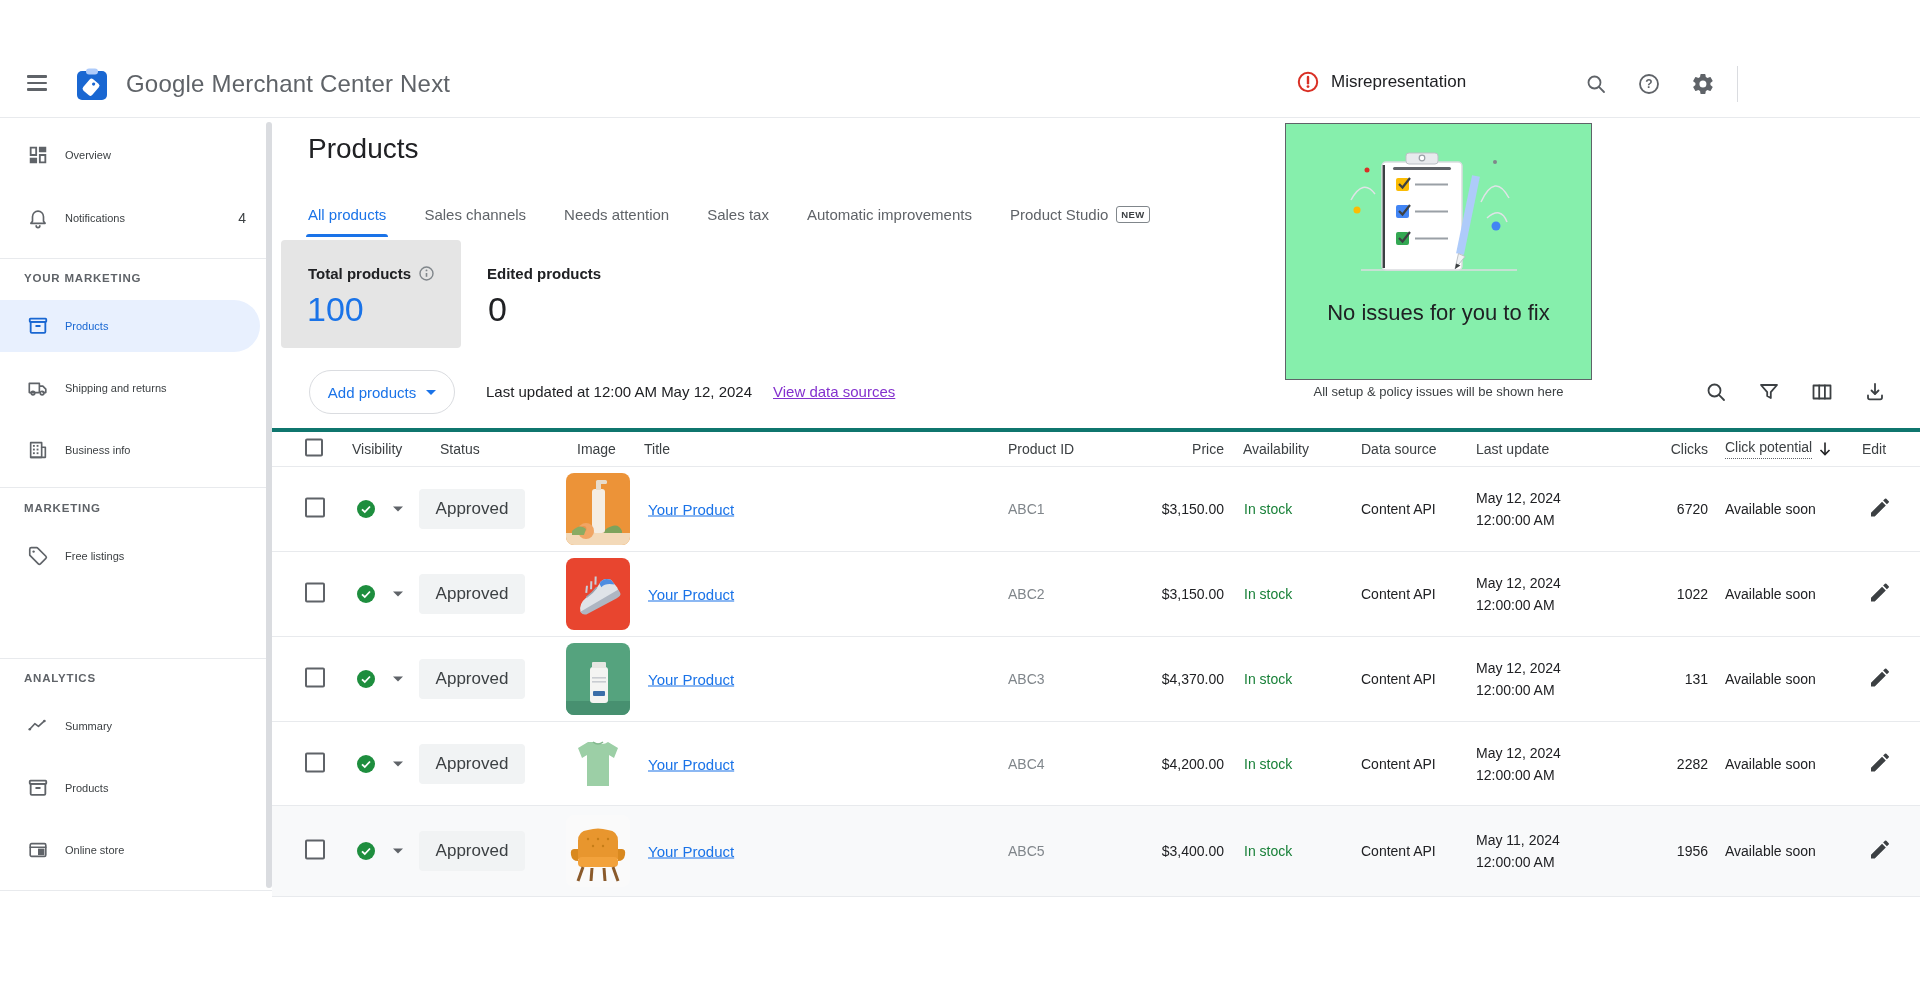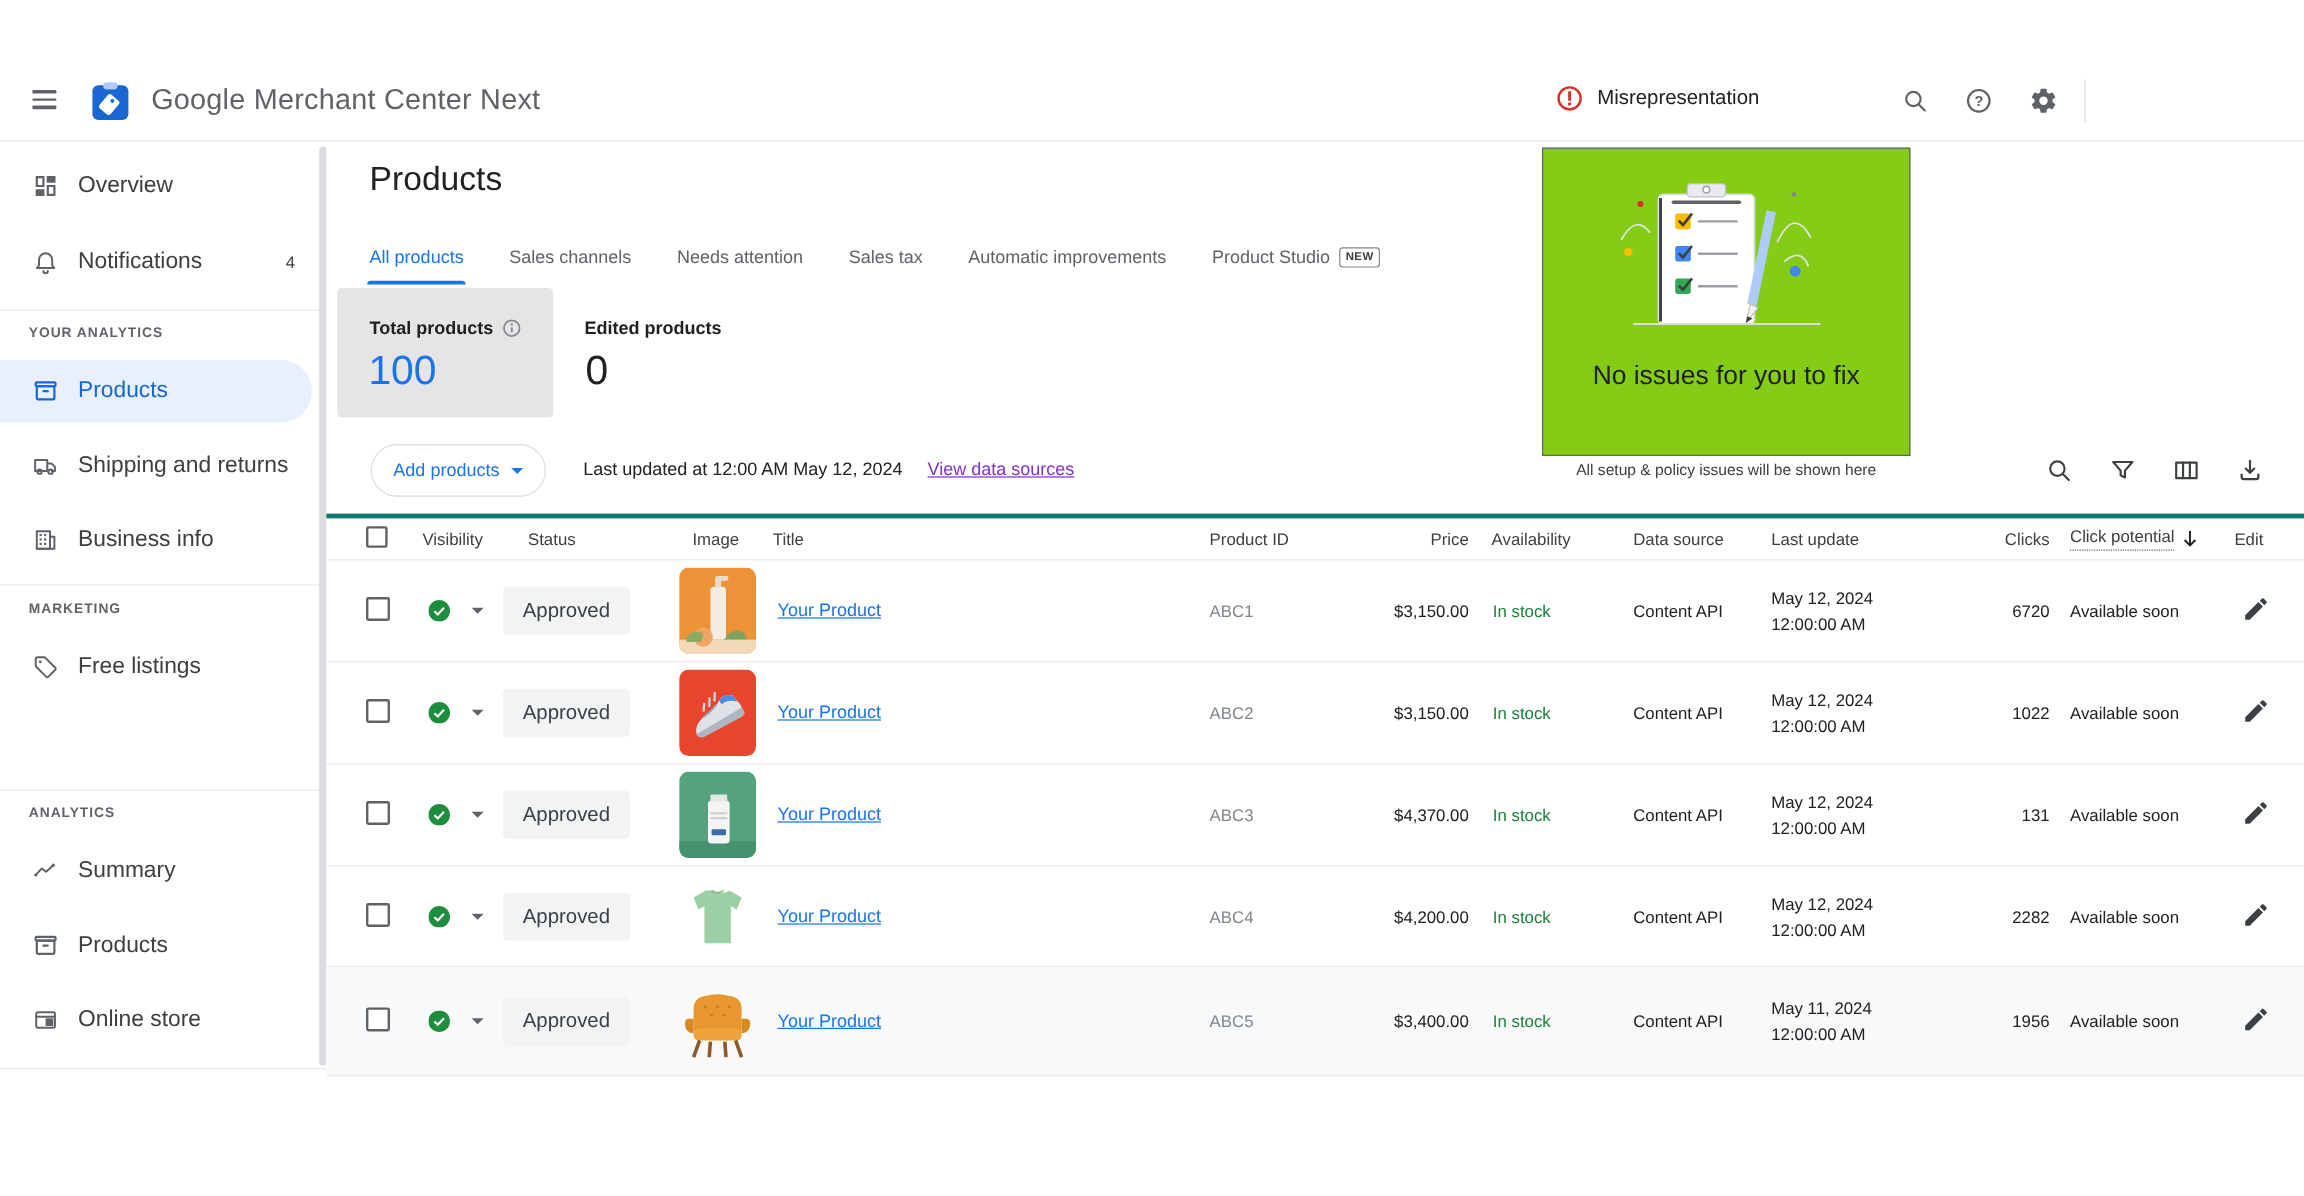--- a/index.html
+++ b/index.html
@@ -20,21 +20,21 @@
   .hdr-ic.search { left:1584px; } .hdr-ic.help { left:1637px; } .hdr-ic.gear { left:1691px; }
   .hdr-div { position:absolute; left:1737px; top:16px; width:1px; height:36px; background:#dadce0; }
 
   
   .sb { position:absolute; left:0; top:119px; width:272px; height:772px; background:#fff;
         border-bottom:1px solid #e8eaed; }
   .sb-scroll { position:absolute; left:266px; top:3px; width:6px; height:766px; background:#dadce0; border-radius:3px; cursor:pointer; }
   .sb-item { position:absolute; left:0; width:260px; height:52px; display:flex; align-items:center;
              padding-left:27px; cursor:pointer; }
   .sb-item .ic { width:22px; height:22px; flex:0 0 22px; }
-  .sb-item .lbl { margin-left:16px; font-size:19px; font-weight:500; color:#3c4043; white-space:nowrap; }
+  .sb-item .lbl { margin-left:16px; font-size:11px; font-weight:500; color:#3c4043; white-space:nowrap; }
   .sb-item .bdg { position:absolute; right:14px; font-size:14px; color:#3c4043; }
   .sb-item.active { background:#e8f0fe; border-radius:0 26px 26px 0; }
   .sb-item.active .lbl { color:#1967d2; }
   .sb-sec { position:absolute; left:24px; font-size:11.5px; font-weight:700; letter-spacing:0.8px; color:#5f6368; }
   .sb-div { position:absolute; left:0; width:272px; height:1px; background:#e8eaed; }
 
   
   .main { position:absolute; left:272px; top:119px; width:1648px; height:778px; background:#fff; }
   .page-title { position:absolute; left:36px; top:14px; font-size:28px; color:#202124; }
   .tabs { position:absolute; left:36px; top:72px; height:46px; display:flex; gap:38px; align-items:center; }
@@ -92,21 +92,21 @@
           line-height:40px; font-size:17px; color:#3c4043; }
   .pimg { left:294px; width:64px; height:72px; border-radius:8px; overflow:hidden; }
   .pimg svg { display:block; }
   .plink { font-size:15px; color:#1a73e8; text-decoration:underline; cursor:pointer; }
   .pid-txt { color:#80868b; }
   .stock-txt { color:#188038; }
   .lu-line { display:block; line-height:22px; }
   .edit-btn { width:24px; height:24px; cursor:pointer; }
 
   
-  .popup { position:absolute; left:1285px; top:123px; width:307px; height:257px; background:#84cc16;
+  .popup { position:absolute; left:1285px; top:123px; width:307px; height:257px; background:#86efac;
            border:1px solid #5f6368; z-index:20; }
   .popup svg.illus { position:absolute; left:63px; top:26px; }
   .popup .pp-head { position:absolute; left:0; top:176px; width:100%; text-align:center;
                     font-size:22px; color:#202124; }
   .popup .pp-sub { position:absolute; left:0; top:212px; width:100%; text-align:center;
                    font-size:13px; font-weight:500; color:#3c4043;margin-top:48px; }
 
   .ic-stroke { stroke:#5f6368; fill:none; stroke-width:1.8; stroke-linecap:round; stroke-linejoin:round; }
   .ic-stroke-dark { stroke:#3c4043; fill:none; stroke-width:1.8; stroke-linecap:round; stroke-linejoin:round; }
 </style>
@@ -164,21 +164,21 @@
     <div class="sb-item" style="top:73px">
       <svg class="ic" viewBox="0 0 24 24">
         <path class="ic-stroke" d="M18 15.5v-5a6 6 0 10-12 0v5L4.2 17.8h15.6L18 15.5z"></path>
         <path class="ic-stroke" d="M10 20.5a2 2 0 004 0"></path>
       </svg>
       <span class="lbl">Notifications</span>
       <span class="bdg">4</span>
     </div>
 
     <div class="sb-div" style="top:139px"></div>
-    <div class="sb-sec" style="top:153px">YOUR ANALYTICS</div>
+    <div class="sb-sec" style="top:153px">YOUR MARKETING</div>
 
     <div class="sb-item active" style="top:181px">
       <svg class="ic" viewBox="0 0 24 24">
         <rect x="4" y="7.5" width="16" height="12" rx="1.2" fill="none" stroke="#1967d2" stroke-width="2"></rect>
         <rect x="3" y="4" width="18" height="3.5" rx="0.8" fill="none" stroke="#1967d2" stroke-width="2"></rect>
         <line x1="10" y1="12" x2="14" y2="12" stroke="#1967d2" stroke-width="2" stroke-linecap="round"></line>
       </svg>
       <span class="lbl">Products</span>
     </div>
 

